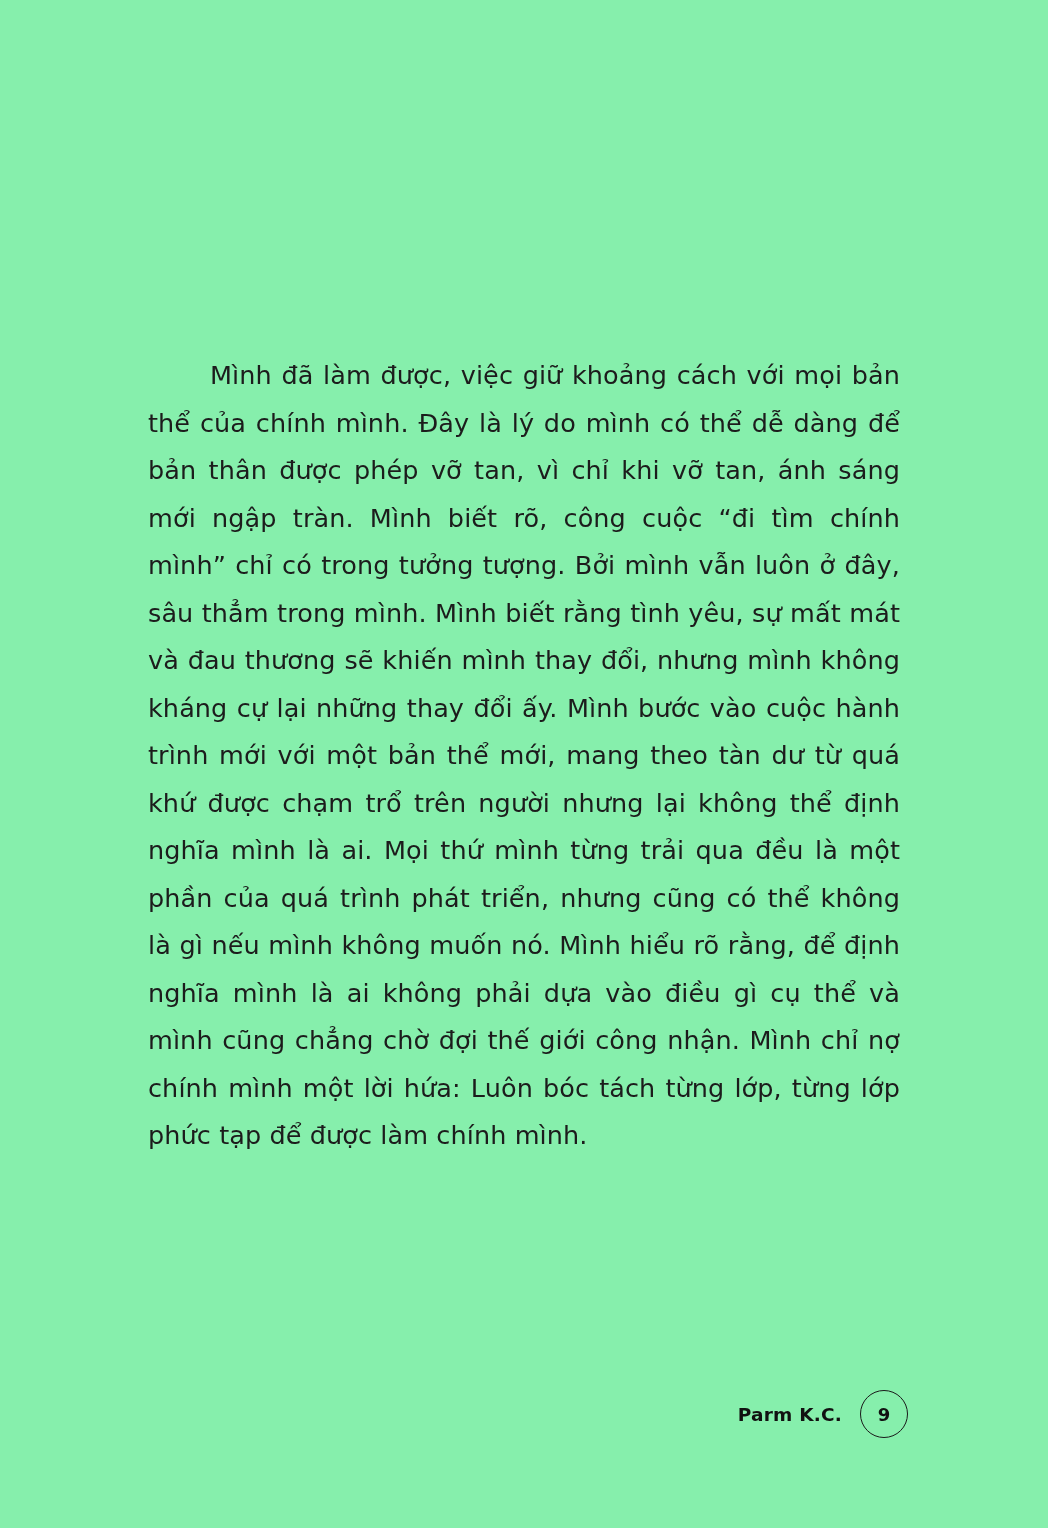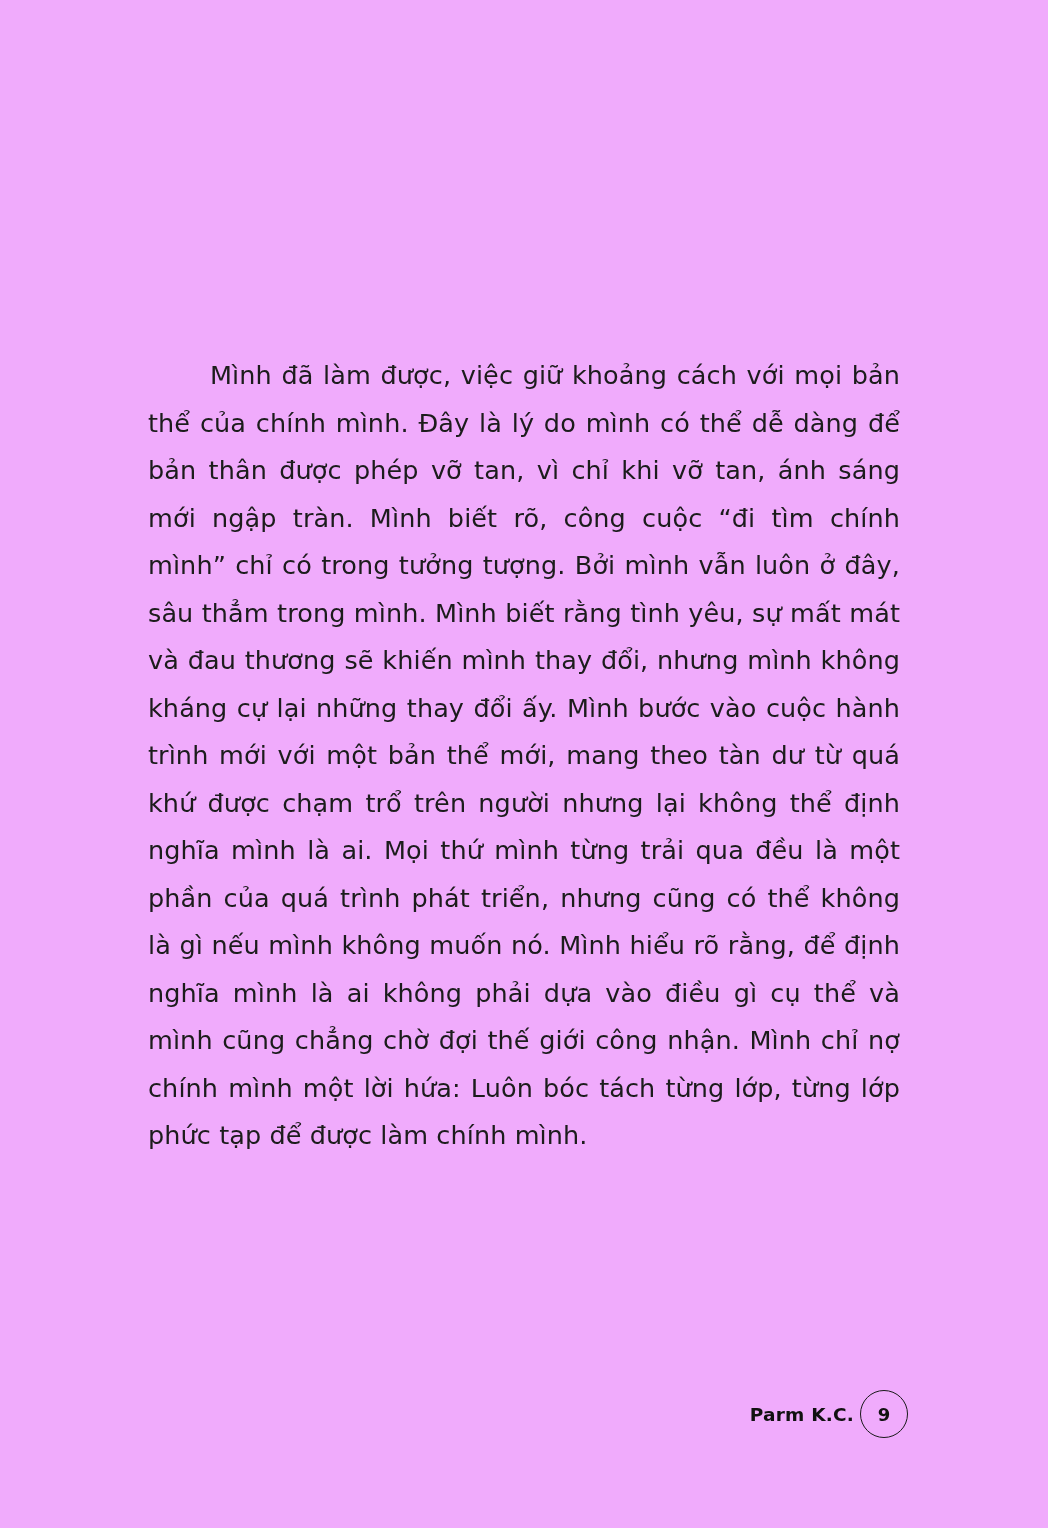--- a/index.html
+++ b/index.html
@@ -11,21 +11,21 @@
     height: 1528px;
     background: #ffffff;
     font-family: "DejaVu Sans", sans-serif;
     color: #1a1a1a;
     position: relative;
     overflow: hidden;
   }
   .page {
     position: absolute;
     inset: 0;
-    background: #f0abfc;
+    background: #86efac;
   }
   .page-body {
     position: absolute;
     left: 148px;
     top: 352px;
     width: 752px;
   }
   .body-paragraph {
     margin: 0;
     font-family: "DejaVu Sans", sans-serif;
@@ -42,21 +42,21 @@
   }
   .page-footer {
     position: absolute;
     left: 164px;
     right: 140px;
     bottom: 88px;
     height: 52px;
     display: flex;
     align-items: center;
     justify-content: flex-end;
-    gap: 6px;
+    gap: 18px;
   }
   .footer-author {
     font-family: "DejaVu Sans", sans-serif;
     font-size: 18.5px;
     font-weight: 700;
     color: #111111;
     letter-spacing: 0.2px;
     white-space: nowrap;
   }
   .page-number-badge {

